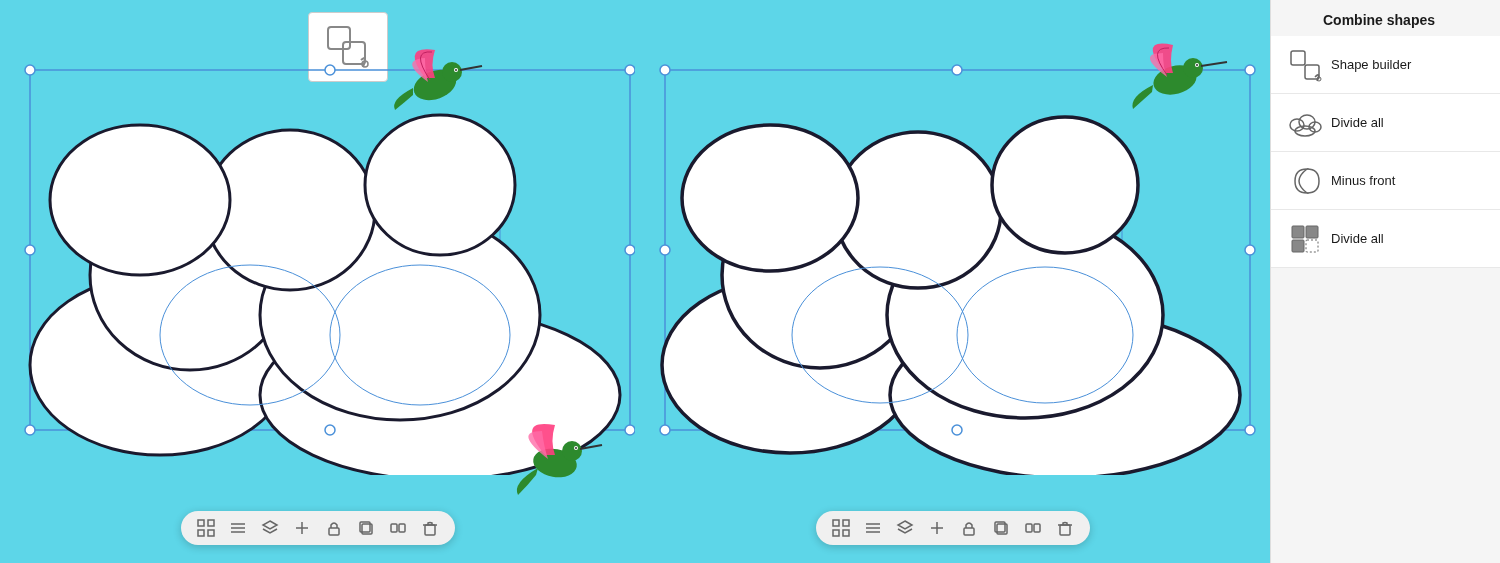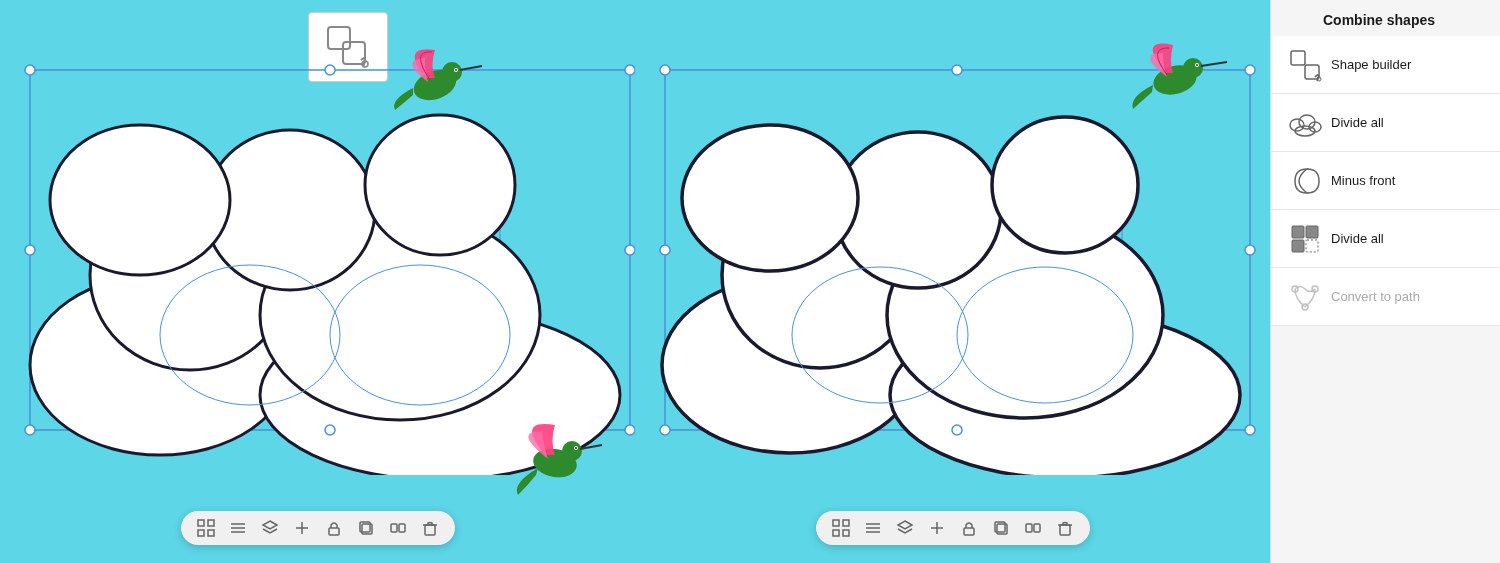--- a/index.html
+++ b/index.html
@@ -413,26 +413,13 @@
       <svg width="36" height="36" viewBox="0 0 36 36">
         <rect x="5" y="5" width="12" height="12" rx="1" fill="#888" stroke="#666" stroke-width="1"></rect>
         <rect x="5" y="19" width="12" height="12" rx="1" fill="#888" stroke="#666" stroke-width="1"></rect>
         <rect x="19" y="5" width="12" height="12" rx="1" fill="#888" stroke="#666" stroke-width="1"></rect>
         <rect x="19" y="19" width="12" height="12" rx="1" fill="none" stroke="#666" stroke-width="1" stroke-dasharray="2"></rect>
       </svg>
     </div>
     <span class="sidebar-item-label">Divide all</span>
   </div>
 
-  <div class="sidebar-item disabled">
-    <div class="sidebar-item-icon">
-      <svg width="36" height="36" viewBox="0 0 36 36" opacity="0.4">
-        <circle cx="8" cy="10" r="3" fill="none" stroke="#666" stroke-width="1.5"></circle>
-        <circle cx="28" cy="10" r="3" fill="none" stroke="#666" stroke-width="1.5"></circle>
-        <circle cx="18" cy="28" r="3" fill="none" stroke="#666" stroke-width="1.5"></circle>
-        <path d="M8 10 Q13 5 18 10 Q23 15 28 10" fill="none" stroke="#666" stroke-width="1.5"></path>
-        <path d="M8 10 Q8 20 18 28" fill="none" stroke="#666" stroke-width="1.5"></path>
-        <path d="M28 10 Q28 20 18 28" fill="none" stroke="#666" stroke-width="1.5"></path>
-      </svg>
-    </div>
-    <span class="sidebar-item-label" style="color:#aaa;">Convert to path</span>
-  </div>
 </div>
 
 </body></html>

